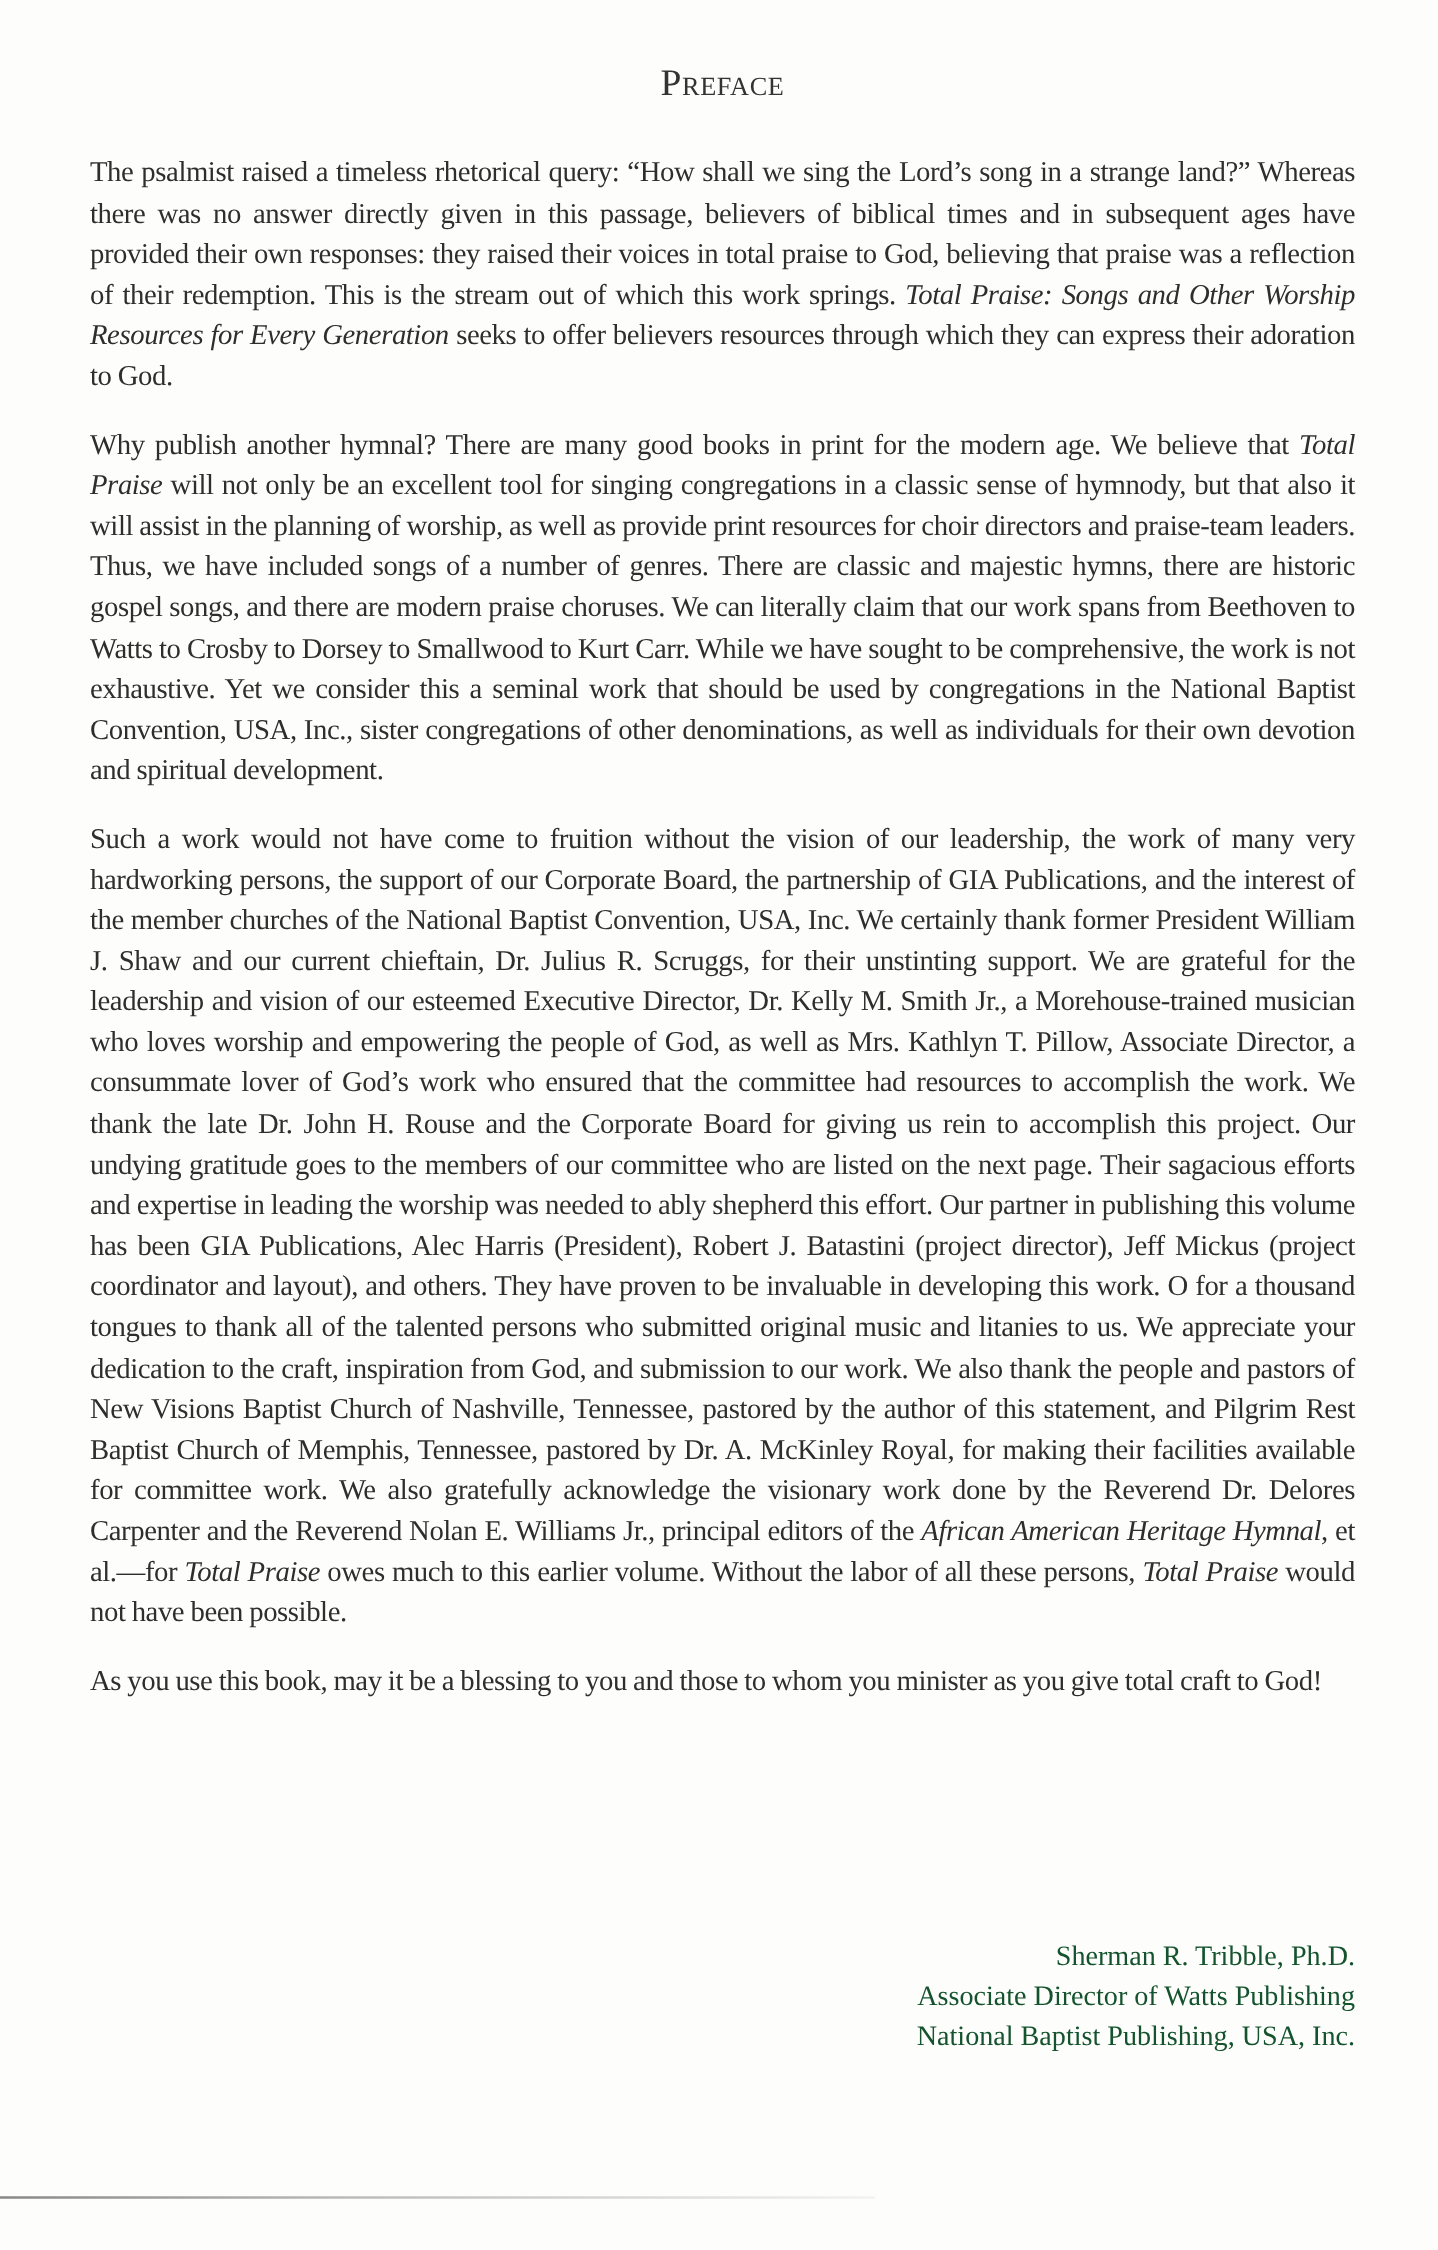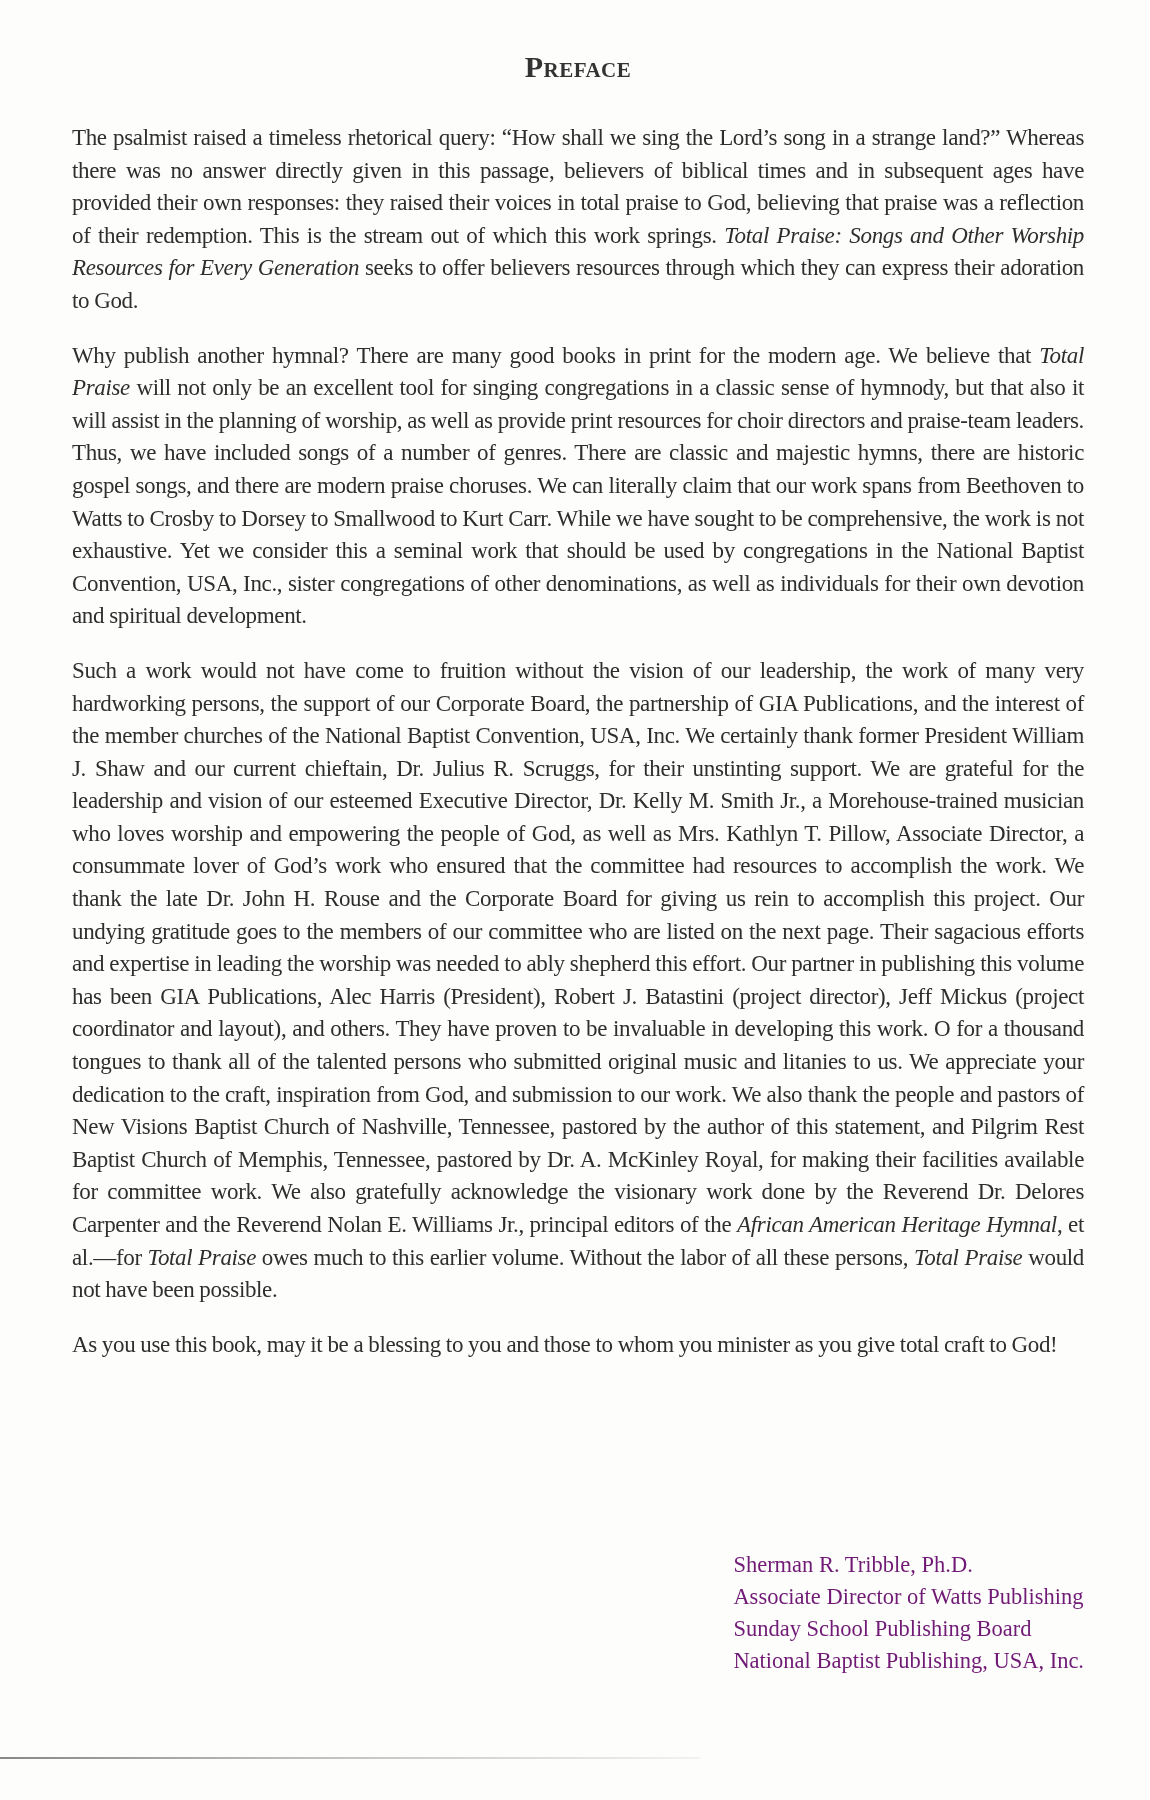--- a/index.html
+++ b/index.html
@@ -21,21 +21,21 @@
       top: 0;
       width: 1012px;
     }
     .title {
       position: absolute;
       left: 0;
       width: 100%;
       top: 50px;
       text-align: center;
       font-size: 30px;
-      font-weight: bold;
+      font-weight: normal;
       font-variant: small-caps;
       letter-spacing: 0.5px;
       color: #333;
       margin: 0;
     }
     .body-text {
       position: absolute;
       left: 0;
       top: 122px;
       width: 1012px;
@@ -46,23 +46,24 @@
       text-align: justify;
       margin: 0 0 22px 0;
       letter-spacing: -0.35px;
       word-spacing: -0.4px;
     }
     .para em { font-style: italic; }
     .signature {
       position: absolute;
       right: 0;
       top: 1549px;
+      text-align: right;
       font-size: 22.5px;
       line-height: 32px;
-      color: #701a75;
+      color: #14532d;
     }
     .signature div { margin: 0; }
     .footer-rule {
       position: absolute;
       left: 0;
       top: 1757px;
       width: 700px;
       height: 2px;
       background: linear-gradient(to right, #888 0%, #bbb 40%, rgba(200,200,200,0.2) 100%);
     }
@@ -84,18 +85,17 @@
       <span>Such a work would not have come to fruition without the vision of our leadership, the work of many very hardworking persons, the support of our Corporate Board, the partnership of GIA Publications, and the interest of the member churches of the National Baptist Convention, USA, Inc. We certainly thank former President William J. Shaw and our current chieftain, Dr. Julius R. Scruggs, for their unstinting support. We are grateful for the leadership and vision of our esteemed Executive Director, Dr. Kelly M. Smith Jr., a Morehouse-trained musician who loves worship and empowering the people of God, as well as Mrs. Kathlyn T. Pillow, Associate Director, a consummate lover of God’s work who ensured that the committee had resources to accomplish the work. We thank the late Dr. John H. Rouse and the Corporate Board for giving us rein to accomplish this project. Our undying gratitude goes to the members of our committee who are listed on the next page. Their sagacious efforts and expertise in leading the worship was needed to ably shepherd this effort. Our partner in publishing this volume has been GIA Publications, Alec Harris (President), Robert J. Batastini (project director), Jeff Mickus (project coordinator and layout), and others. They have proven to be invaluable in developing this work. O for a thousand tongues to thank all of the talented persons who submitted original music and litanies to us. We appreciate your dedication to the craft, inspiration from God, and submission to our work. We also thank the people and pastors of New Visions Baptist Church of Nashville, Tennessee, pastored by the author of this statement, and Pilgrim Rest Baptist Church of Memphis, Tennessee, pastored by Dr. A. McKinley Royal, for making their facilities available for committee work. We also gratefully acknowledge the visionary work done by the Reverend Dr. Delores Carpenter and the Reverend Nolan E. Williams Jr., principal editors of the </span><em>African American Heritage Hymnal</em><span>, et al.—for </span><em>Total Praise</em><span> owes much to this earlier volume. Without the labor of all these persons, </span><em>Total Praise</em><span> would not have been possible.</span>
     </p>
     <p class="para">
       <span>As you use this book, may it be a blessing to you and those to whom you minister as you give total craft to God!</span>
     </p>
   </div>
 
   <div class="signature">
     <div>Sherman R. Tribble, Ph.D.</div>
     <div>Associate Director of Watts Publishing</div>
-    <div>Sunday School Publishing Board</div>
     <div>National Baptist Publishing, USA, Inc.</div>
   </div>
 </div>
 
 <div class="footer-rule"></div>
 
 </body></html>

